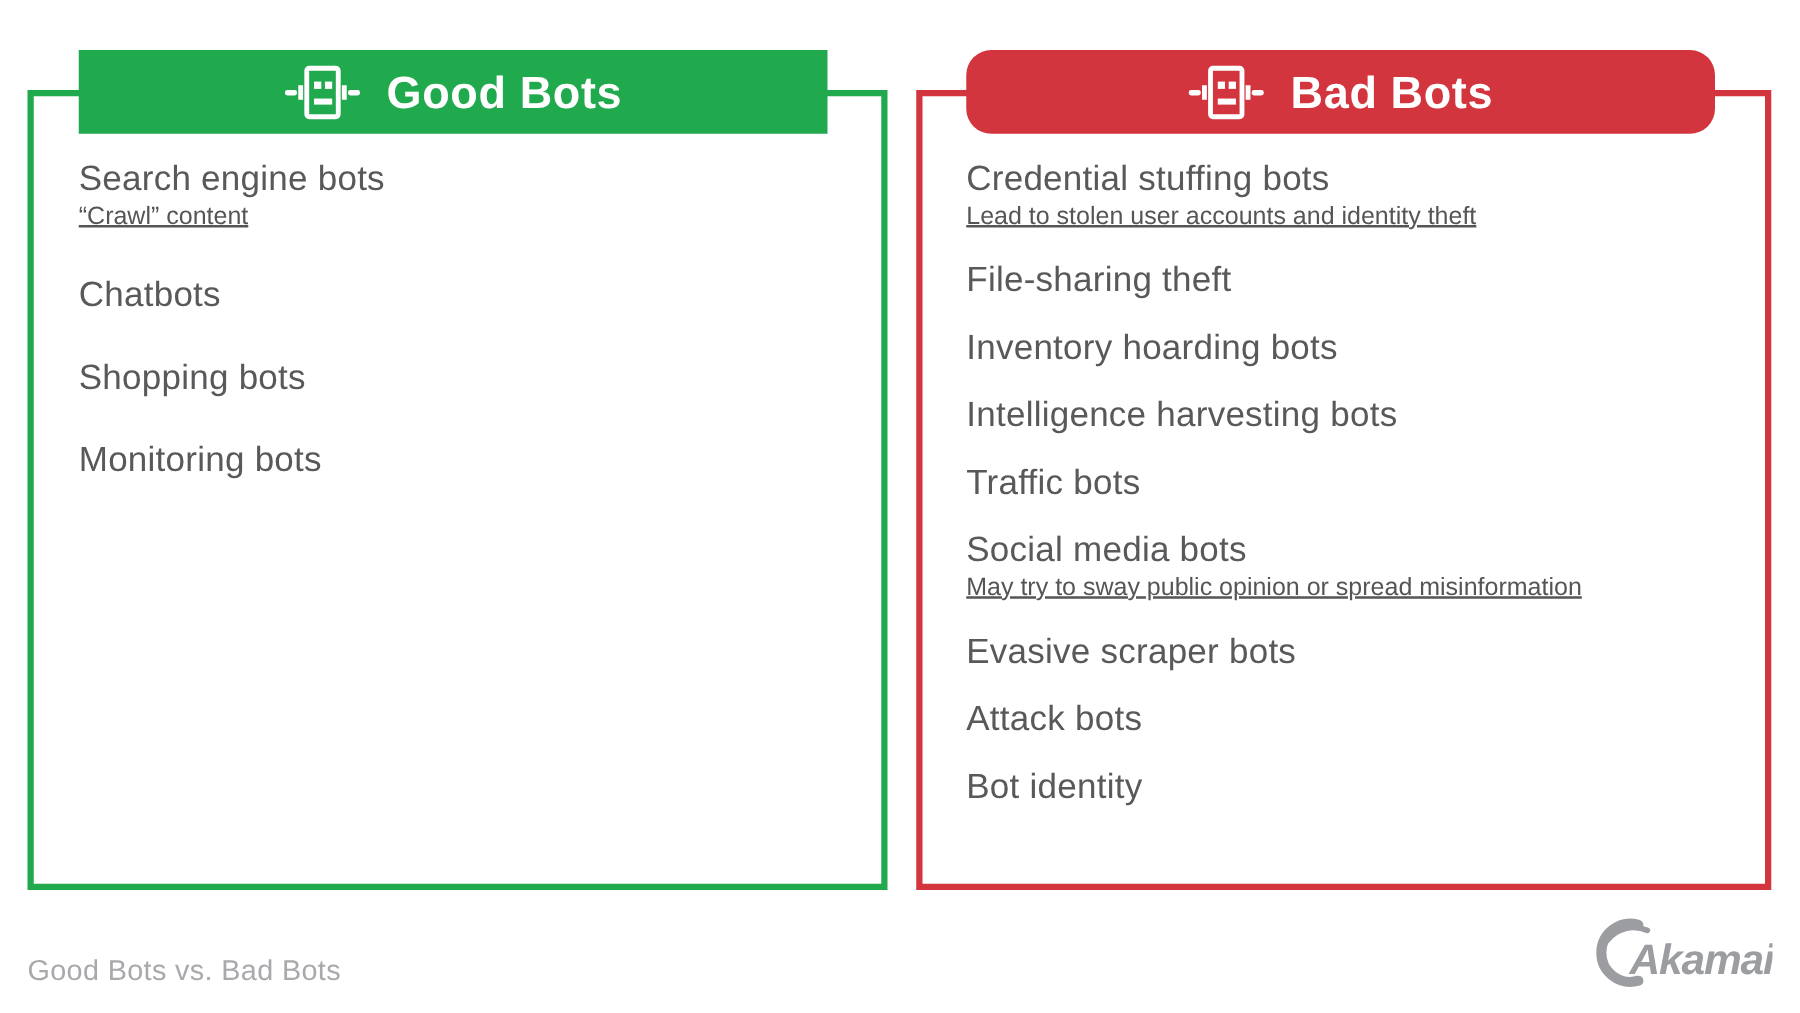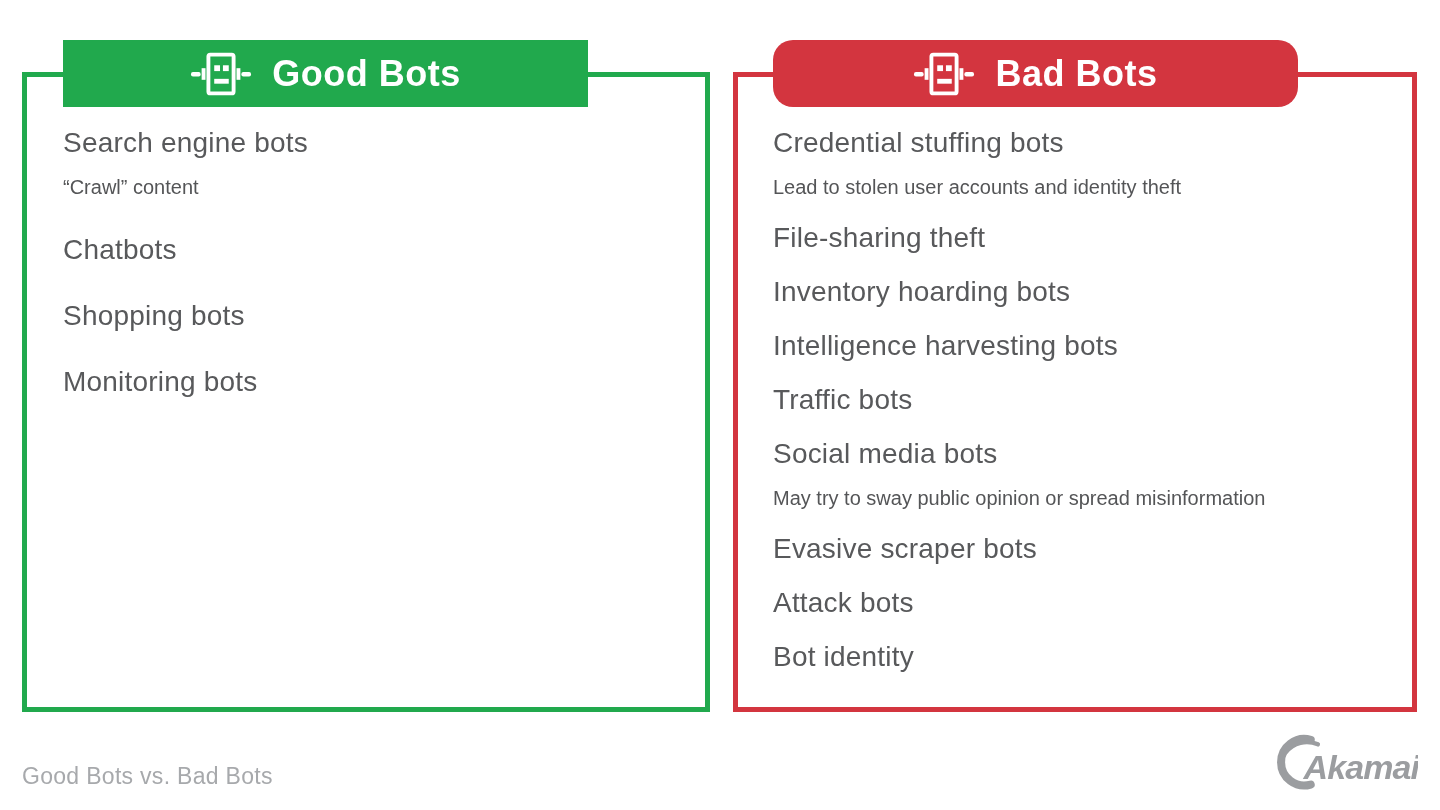--- a/index.html
+++ b/index.html
@@ -6,36 +6,36 @@
   html,body { width:1440px; height:810px; background:#ffffff; overflow:hidden;
               font-family:"Liberation Sans", sans-serif; }
   .canvas { position:relative; width:1440px; height:810px; background:#ffffff; }
 
   
   .panel-box { position:absolute; top:72px; height:640px; background:#ffffff; }
   .panel-box.good { left:22px;  width:688px; border:5px solid #21A94D; }
   .panel-box.bad  { left:733px; width:684px; border:5px solid #D3353F; }
 
   
-  .panel-header { position:absolute; top:40px; height:67px; width:525px;
+  .panel-header { position:absolute; top:40px; height:67px; width:599px;
                   display:flex; align-items:center; justify-content:center; gap:20px; }
   .panel-header.good { left:63px;  background:#21A94D; }
   .panel-header.bad  { left:773px; background:#D3353F;border-radius:20px; }
   .panel-title { color:#ffffff; font-size:36px; font-weight:700; letter-spacing:0.5px; }
   .robot-icon  { display:block; }
 
   
   .item-list { position:absolute; top:125px; }
   .item-list.good { left:63px;  width:600px; }
   .item-list.bad  { left:773px; width:640px; }
   .item { }
   .item-list.good .item { margin-bottom:31px; }
   .item-list.bad  .item { margin-bottom:19px; }
   .item-label { font-size:28px; line-height:35px; font-weight:400; color:#58595B; letter-spacing:0.2px; }
-  .item-note  { font-size:20px; line-height:27px; font-weight:400; color:#545557; margin-top:14px; }
+  .item-note  { font-size:20px; line-height:27px; font-weight:400; color:#545557; margin-top:0;text-decoration:underline; }
 
   
   .footer-caption { position:absolute; left:22px; top:763px; font-size:23px;
                     color:#A7A9AC; font-weight:400; letter-spacing:0.3px; }
   .logo { position:absolute; left:1266px; top:733px; width:152px; height:62px; }
 </style>
 </head>
 <body>
 
 <div class="canvas">

